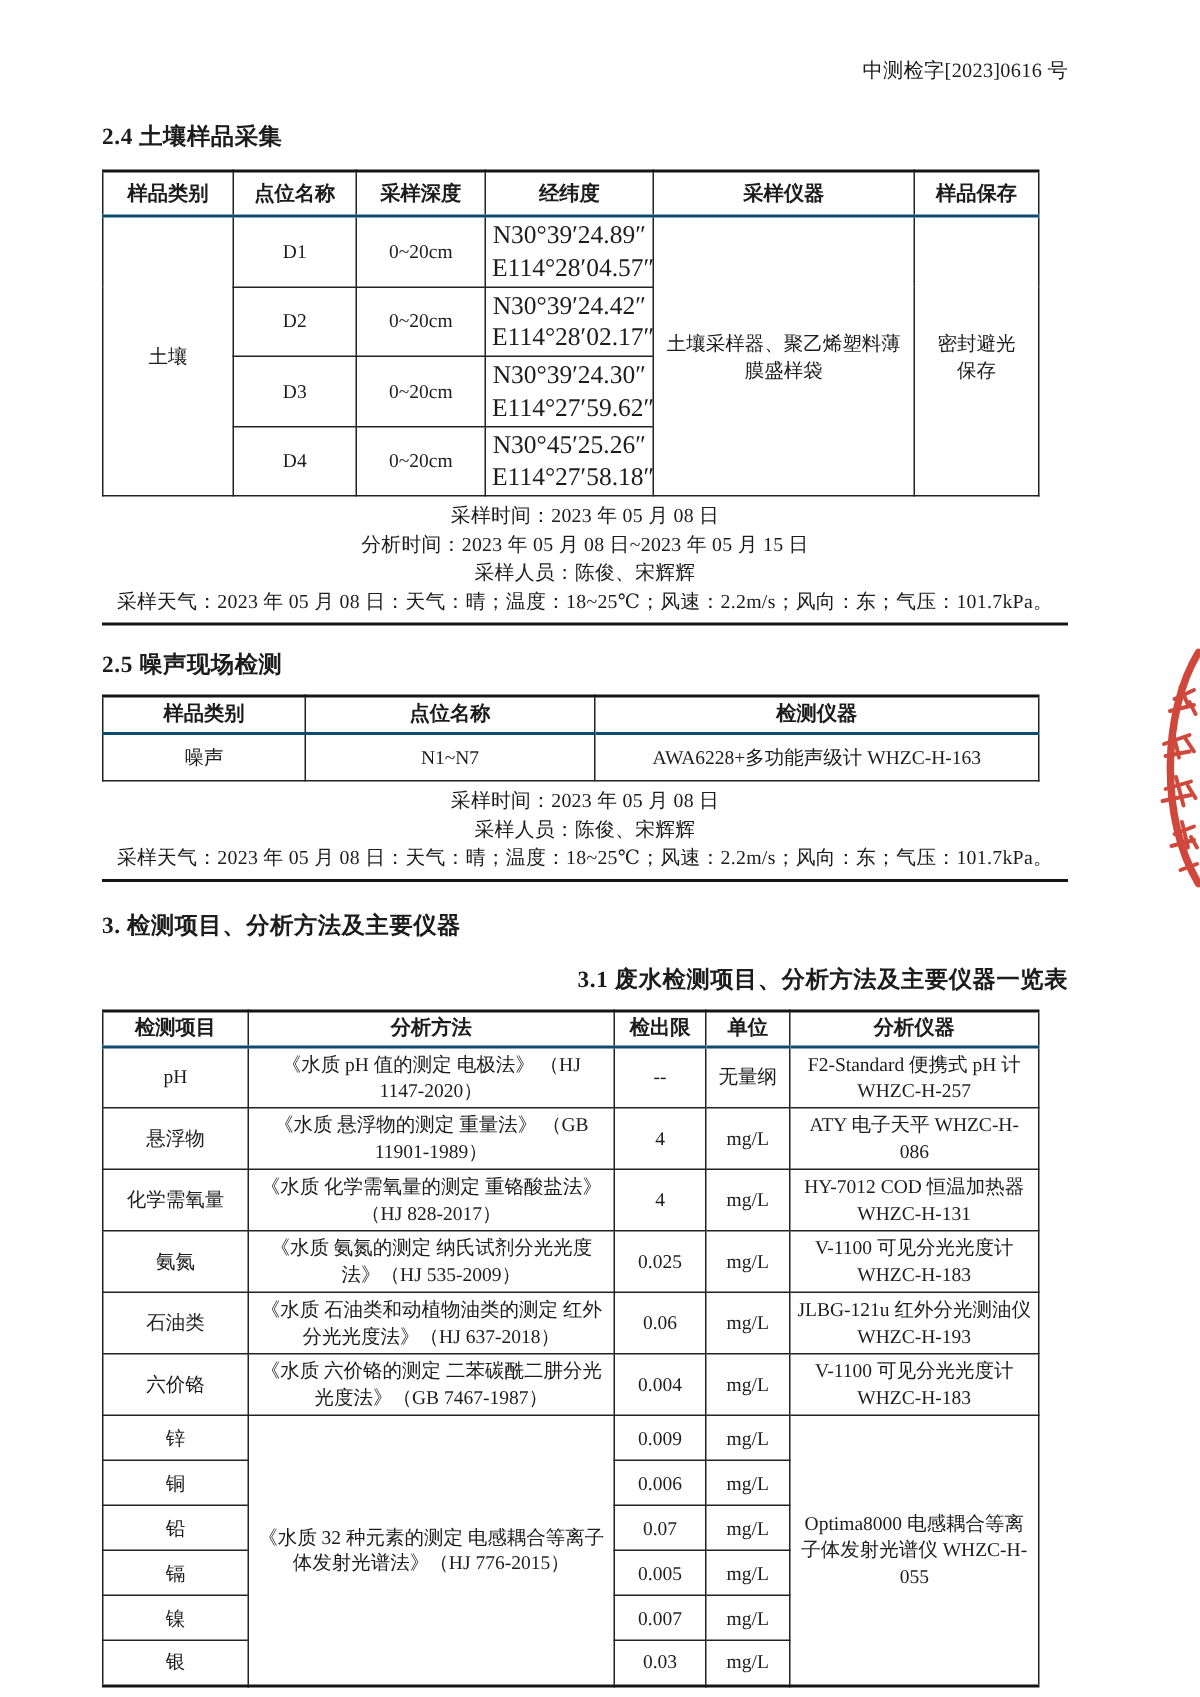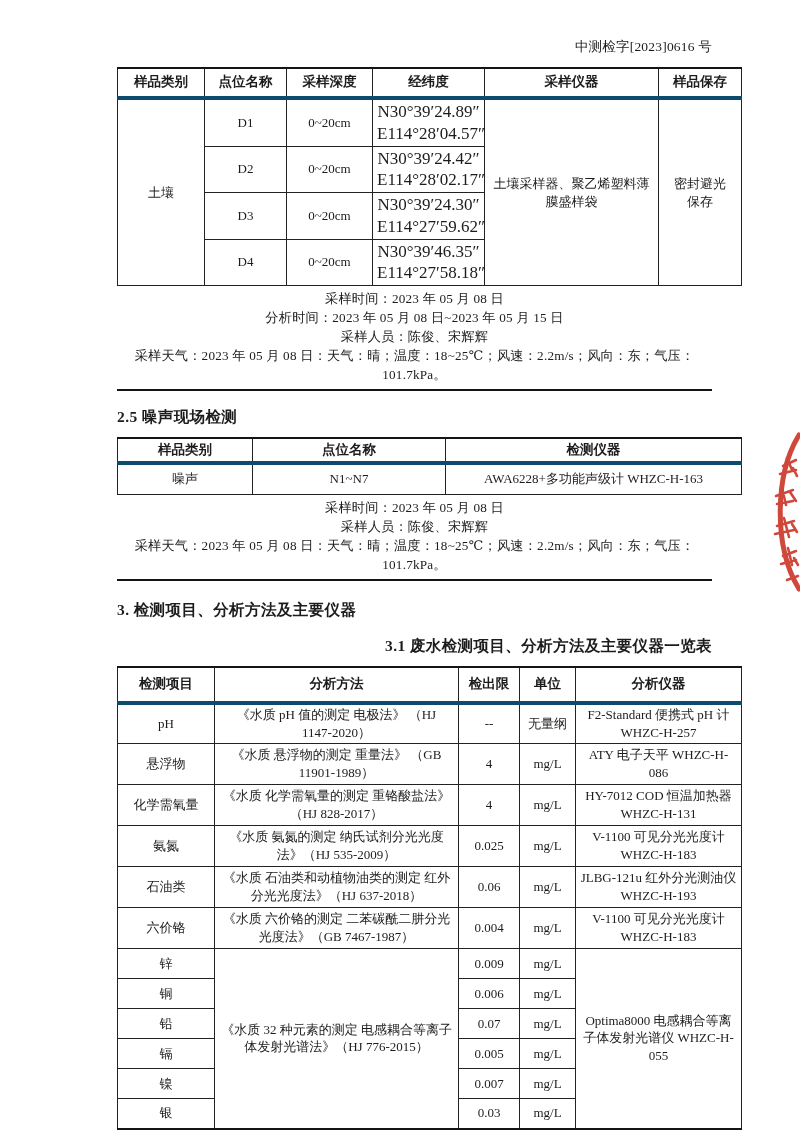--- a/index.html
+++ b/index.html
@@ -5,81 +5,82 @@
   * { box-sizing: border-box; margin: 0; padding: 0; }
   html,body { width: 800px; }
   body {
     height: 1131px;
     background: #ffffff;
     font-family: "Liberation Serif", "DejaVu Serif", serif;
     color: #1c1c1c;
     position: relative;
     overflow: hidden;
   }
-  .page { padding: 38px 88px 0 117px; position: relative; }
+  .page { padding: 38px 88px 0 68px; position: relative; }
 
   .doc-number { text-align: right; font-size: 13.5px; letter-spacing: .2px; }
 
   h2.sec { font-size: 15.5px; font-weight: bold; letter-spacing: .4px; }
   .h-24 { margin-top: 25px; }
   .h-25 { margin-top: 16px; }
   .h-3  { margin-top: 19px; }
   .h-31 { margin-top: 15px; text-align: right; }
 
   .tablock { border-bottom: 2.5px solid #151515; }
   table { border-collapse: collapse; width: 624px; table-layout: fixed; }
   table.grid { border-top: 2.2px solid #151515; }
   th, td {
     border: 1px solid #222;
     text-align: center;
     vertical-align: middle;
     font-size: 13px;
     padding: 1px 4px;
     line-height: 1.35;
   }
-  th { font-weight: bold; font-size: 13.5px; border-bottom: 4px solid #0c4a6e; }
+  th { font-weight: bold; font-size: 13.5px; border-bottom: 2px solid #0c4a6e; }
   .soil-tbl th { height: 30px; }
   .soil-tbl td { height: 31px; }
   .coord { font-size: 17px; line-height: 1.28; }
   .coord span { display: block; }
   .wrap-narrow { display: inline-block; max-width: 60px; }
   .sampler-cell { padding: 1px 8px; }
 
   .noise-tbl th { height: 25px; }
   .noise-tbl td { height: 31px; margin-top: 12px; }
 
   .notes { padding: 3px 2px 5px 2px; }
   .notes div { font-size: 13.2px; line-height: 1.44; letter-spacing: .2px; text-align: center; }
 
   .mt-t1 { margin-top: 11px; }
   .mt-t2 { margin-top: 9px; }
   .mt-t3 { margin-top: 9px; }
 
   table.ww { border-bottom: 2.5px solid #151515; }
-  .ww th { height: 36px; }
+  .ww th { height: 24px; }
   .ww td.r2 { height: 41px; }
   .ww td.r1 { height: 30px; }
   .ww .method { padding: 1px 6px; }
 
   .stamp {
     position: absolute;
     right: 0;
     top: 432px;
     width: 38px;
     height: 160px;
     pointer-events: none;
   }
 </style>
 </head>
 <body>
 
 <div class="page">
 
   <div class="doc-number">中测检字[2023]0616 号</div>
 
+  <h2 class="sec h-24">2.4  土壤样品采集</h2>
 
   <div class="tablock mt-t1">
     <table class="grid soil-tbl">
       <colgroup>
         <col style="width:87px">
           <col style="width:82px">
           <col style="width:86px">
         <col style="width:112px">
           <col style="width:174px">
           <col style="width:83px">
@@ -119,21 +120,21 @@
         <td>0~20cm</td>
         <td class="coord">
           <span>N30°39′24.30″</span>
           <span>E114°27′59.62″</span>
         </td>
       </tr>
       <tr>
         <td>D4</td>
         <td>0~20cm</td>
         <td class="coord">
-          <span>N30°39′46.35″</span>
+          <span>N30°45′25.26″</span>
           <span>E114°27′58.18″</span>
         </td>
       </tr>
     </tbody>
       </table>
     <div class="notes">
       <div>采样时间：2023 年 05 月 08 日</div>
       <div>分析时间：2023 年 05 月 08 日~2023 年 05 月 15 日</div>
       <div>采样人员：陈俊、宋辉辉</div>
       <div>采样天气：2023 年 05 月 08 日：天气：晴；温度：18~25℃；风速：2.2m/s；风向：东；气压：101.7kPa。</div>

